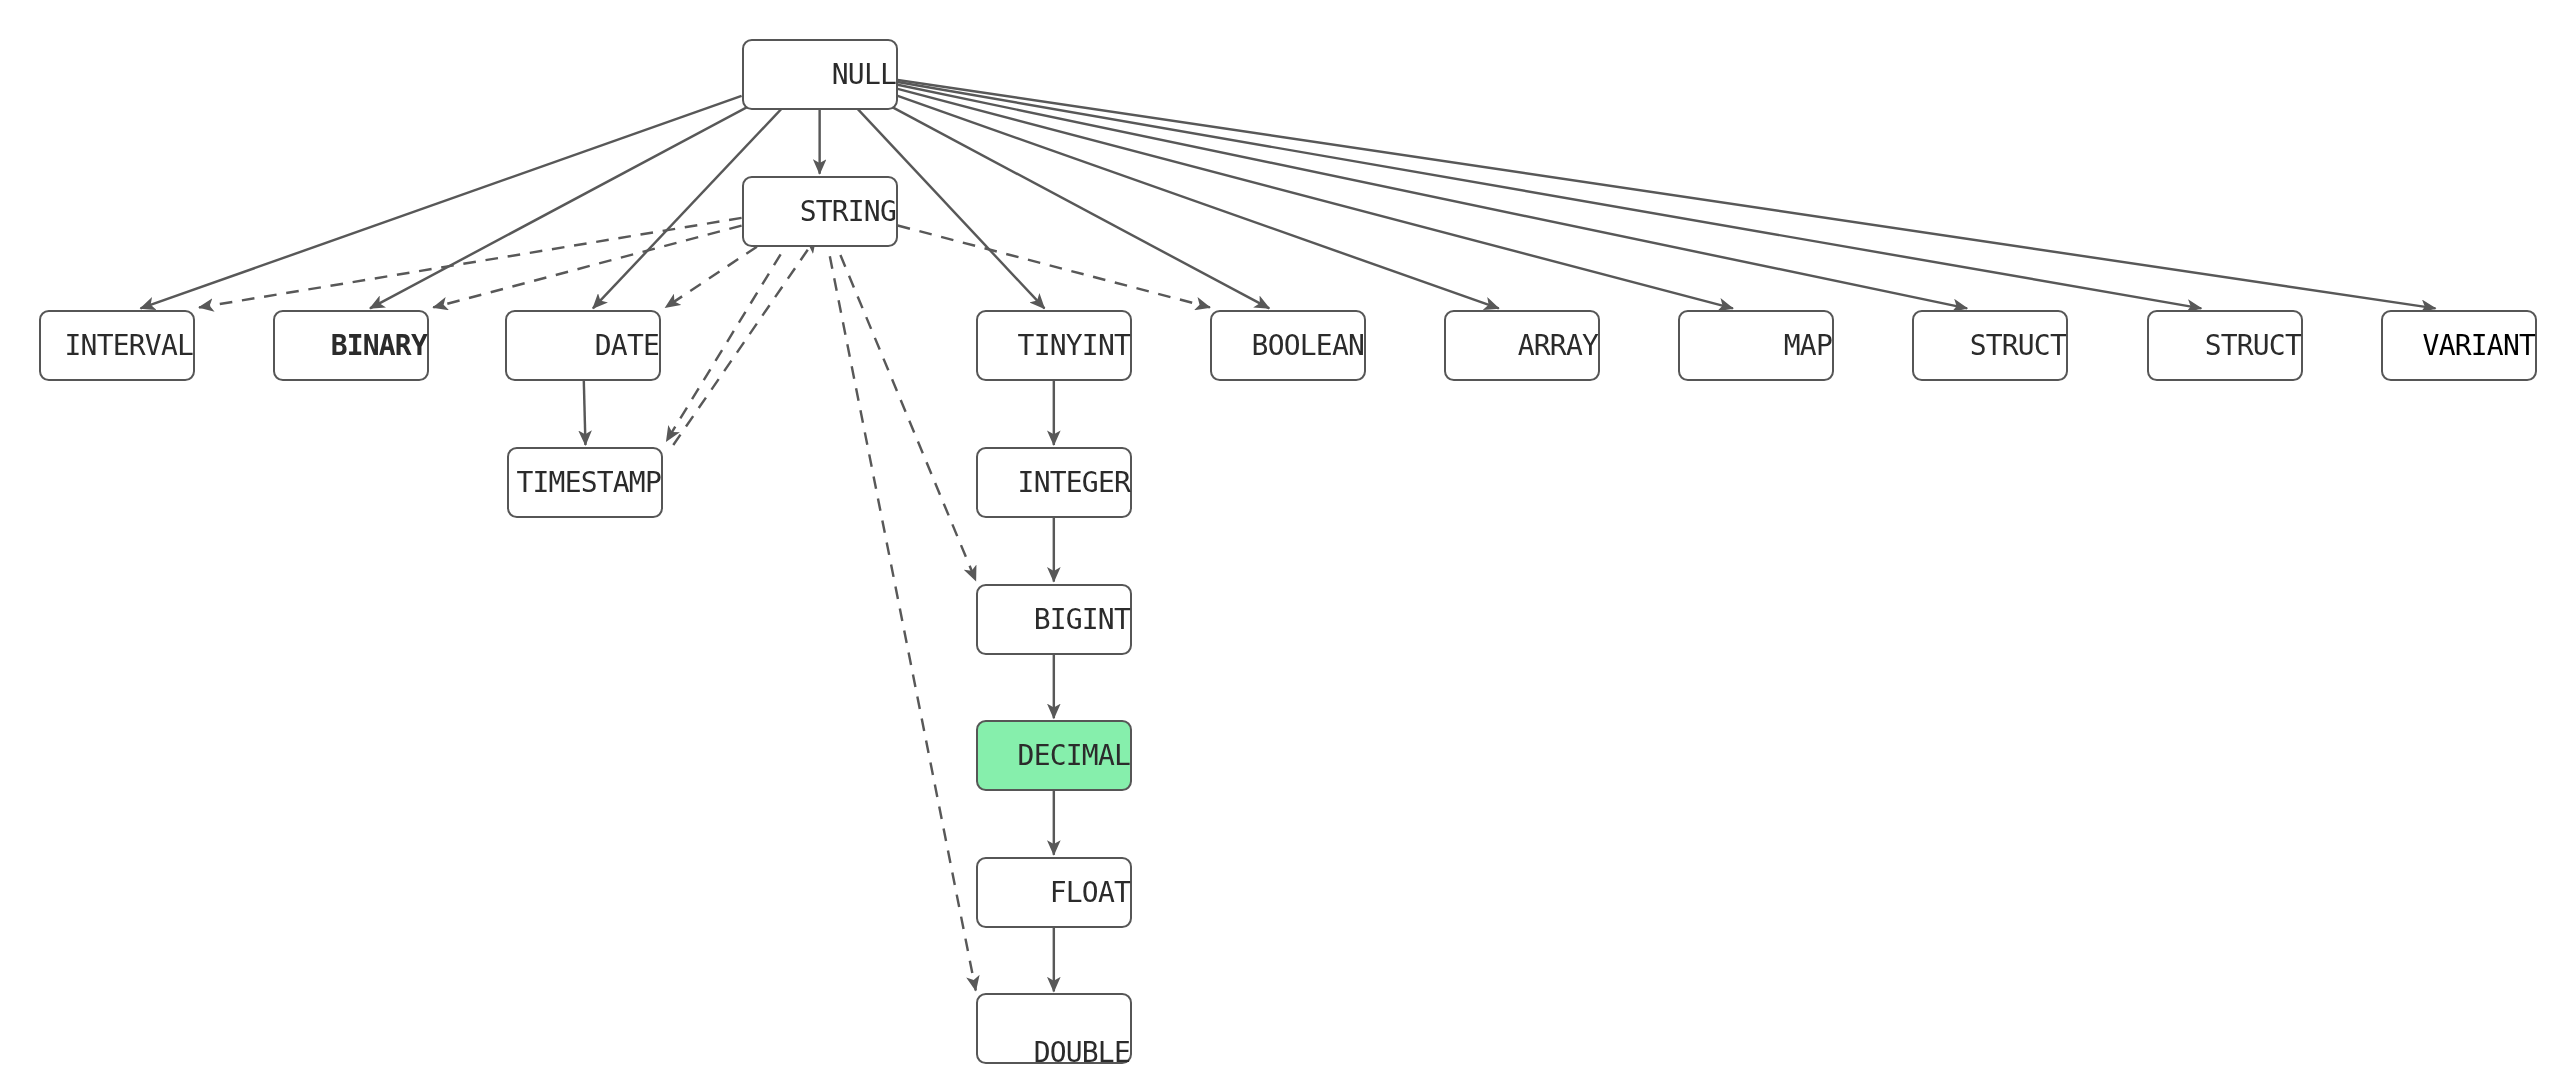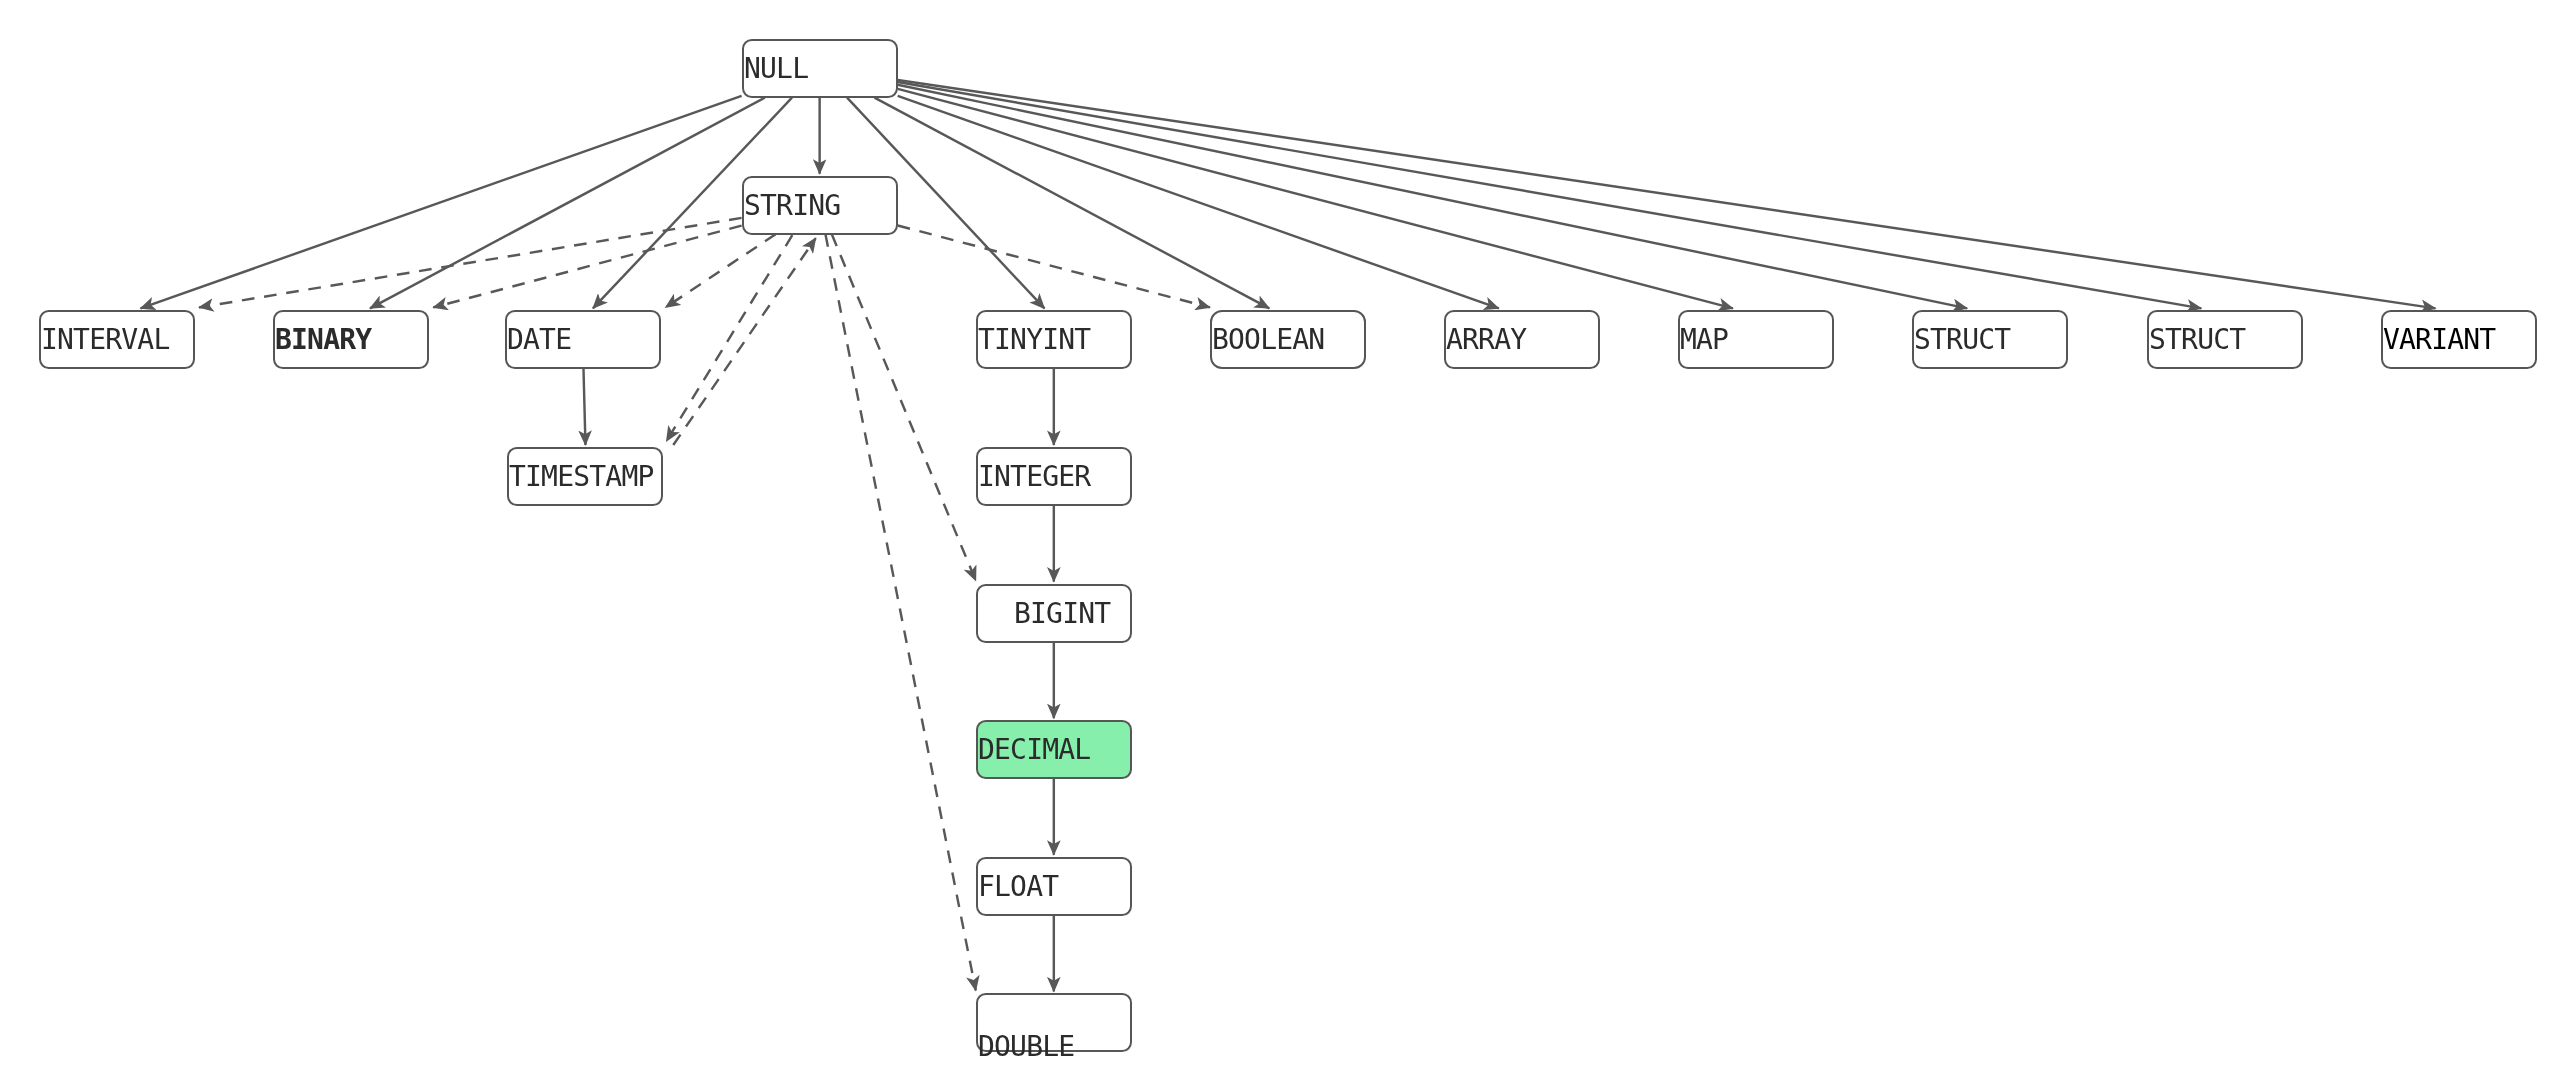--- a/index.html
+++ b/index.html
@@ -18,28 +18,28 @@
   }
   #edges {
     position: absolute;
     left: 0;
     top: 0;
     z-index: 1;
   }
   .node {
     position: absolute;
     width: 156px;
-    height: 59px;
+    height: 71px;
     box-sizing: border-box;
     border: 2.4px solid #565656;
     border-radius: 9.8px;
     background: #ffffff;
     display: flex;
     align-items: center;
-    justify-content: flex-start;
+    justify-content: flex-end;
     font-family: "DejaVu Sans Mono", "Liberation Mono", monospace;
     font-size: 28px;
     letter-spacing: -0.8px;
     color: #2b2b2b;
     z-index: 2;
     white-space: nowrap;
   }
 </style>
 </head>
 <body>
@@ -91,21 +91,21 @@
       </div>
       <div class="node" style="left: 273px; top: 310px; border-color: rgb(86, 86, 86); background: rgb(255, 255, 255); font-weight: bold;">
         <span style="color: rgb(43, 43, 43);">BINARY</span>
       </div>
       <div class="node" style="left: 505px; top: 310px; border-color: rgb(86, 86, 86); background: rgb(255, 255, 255);">
         <span style="color: rgb(43, 43, 43);">DATE</span>
       </div>
       <div class="node" style="left: 976px; top: 310px; border-color: rgb(86, 86, 86); background: rgb(255, 255, 255);">
         <span style="color: rgb(43, 43, 43);">TINYINT</span>
       </div>
-      <div class="node" style="left: 1210px; top: 310px; border-color: rgb(86, 86, 86); background: rgb(255, 255, 255); border-radius: 12px;">
+      <div class="node" style="left: 1210px; top: 310px; border-color: rgb(86, 86, 86); background: rgb(255, 255, 255);">
         <span style="color: rgb(43, 43, 43);">BOOLEAN</span>
       </div>
       <div class="node" style="left: 1444px; top: 310px; border-color: rgb(86, 86, 86); background: rgb(255, 255, 255);">
         <span style="color: rgb(43, 43, 43);">ARRAY</span>
       </div>
       <div class="node" style="left: 1678px; top: 310px; border-color: rgb(86, 86, 86); background: rgb(255, 255, 255);">
         <span style="color: rgb(43, 43, 43);">MAP</span>
       </div>
       <div class="node" style="left: 1912px; top: 310px; border-color: rgb(86, 86, 86); background: rgb(255, 255, 255);">
         <span style="color: rgb(43, 43, 43);">STRUCT</span>

